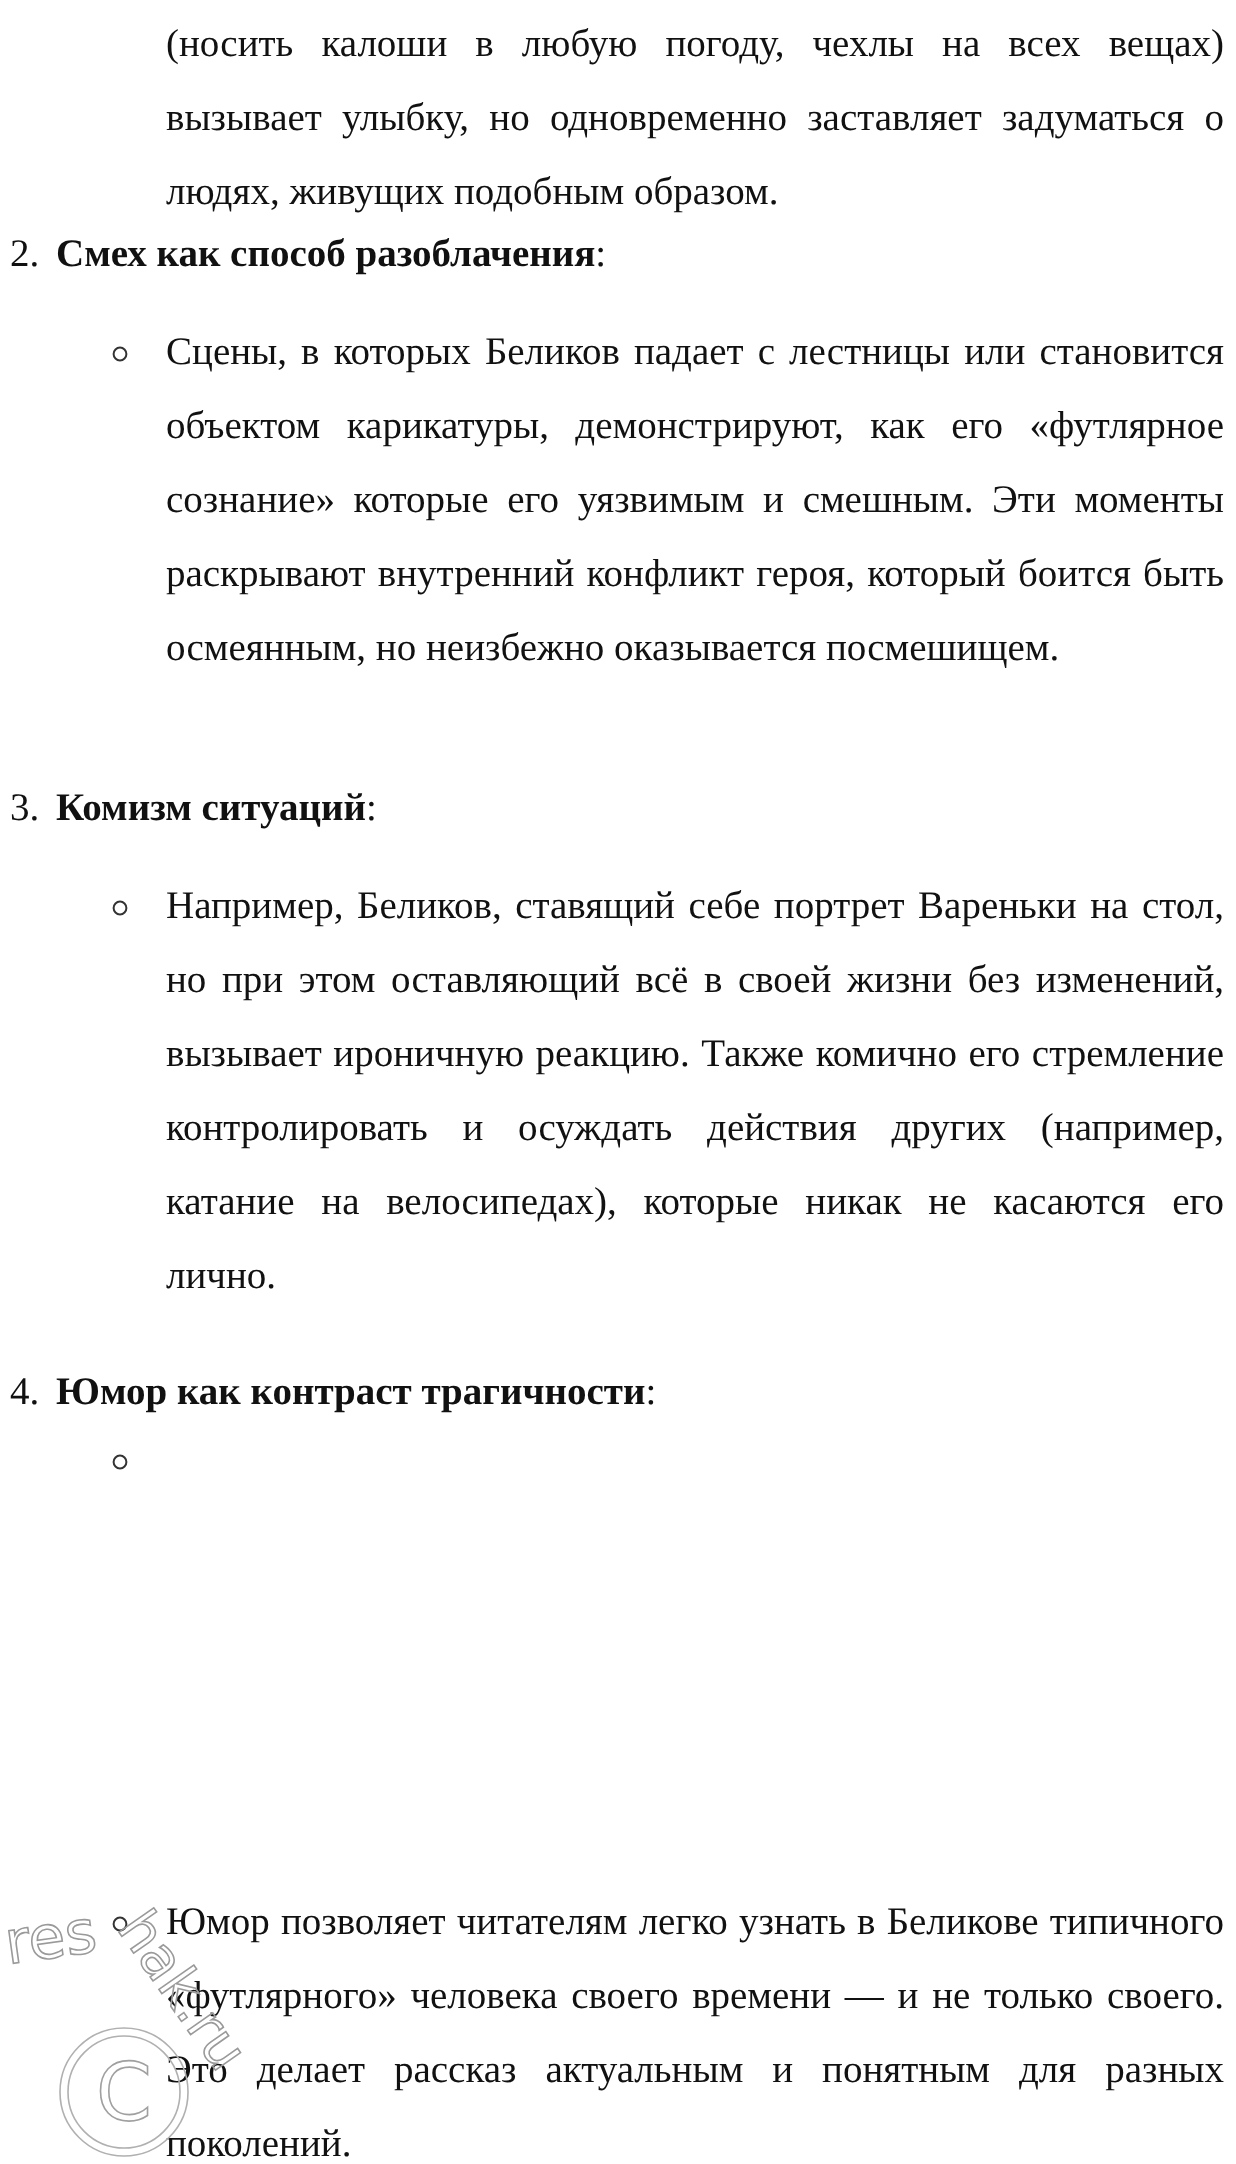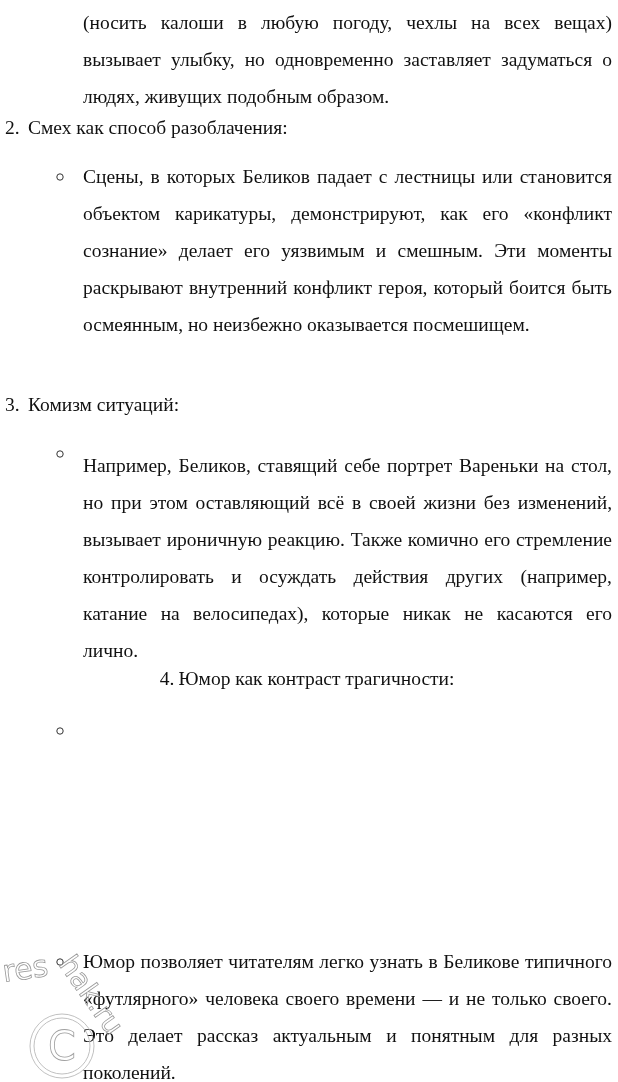--- a/index.html
+++ b/index.html
@@ -38,21 +38,21 @@
       width: 600px;
       line-height: 30px;
       margin: 0;
       white-space: nowrap;
     }
     .heading .num {
       display: inline-block;
       width: 23px;
     }
     .heading .title {
-      font-weight: normal;
+      font-weight: bold;
     }
     .bullet {
       position: absolute;
       left: 55px;
       width: 10px;
       height: 10px;
     }
     .bullet svg { display: block; }
     .watermark {
       position: absolute;
@@ -71,33 +71,33 @@
   <p class="para" style="top: 4px;">(носить калоши в любую погоду, чехлы на всех вещах) вызывает улыбку, но одновременно заставляет задуматься о людях, живущих подобным образом.</p>
 
   <div class="heading" style="top: 113px;">
     <span class="num">2.</span><span class="title">Смех как способ разоблачения</span><span>:</span>
   </div>
   <span class="bullet" style="top: 172px;">
     <svg width="10" height="10" viewBox="0 0 10 10">
         <circle cx="5" cy="5" r="3.2" fill="none" stroke="#333" stroke-width="1"></circle>
       </svg>
   </span>
-  <p class="para" style="top: 158px;">Сцены, в которых Беликов падает с лестницы или становится объектом карикатуры, демонстрируют, как его «конфликт сознание» делает его уязвимым и смешным. Эти моменты раскрывают внутренний конфликт героя, который боится быть осмеянным, но неизбежно оказывается посмешищем.</p>
+  <p class="para" style="top: 158px;">Сцены, в которых Беликов падает с лестницы или становится объектом карикатуры, демонстрируют, как его «футлярное сознание» которые его уязвимым и смешным. Эти моменты раскрывают внутренний конфликт героя, который боится быть осмеянным, но неизбежно оказывается посмешищем.</p>
 
   <div class="heading" style="top: 390px;">
     <span class="num">3.</span><span class="title">Комизм ситуаций</span><span>:</span>
   </div>
   <span class="bullet" style="top: 449px;">
     <svg width="10" height="10" viewBox="0 0 10 10">
         <circle cx="5" cy="5" r="3.2" fill="none" stroke="#333" stroke-width="1"></circle>
       </svg>
   </span>
-  <p class="para" style="top: 447px;">Например, Беликов, ставящий себе портрет Вареньки на стол, но при этом оставляющий всё в своей жизни без изменений, вызывает ироничную реакцию. Также комично его стремление контролировать и осуждать действия других (например, катание на велосипедах), которые никак не касаются его лично.</p>
+  <p class="para" style="top: 435px;">Например, Беликов, ставящий себе портрет Вареньки на стол, но при этом оставляющий всё в своей жизни без изменений, вызывает ироничную реакцию. Также комично его стремление контролировать и осуждать действия других (например, катание на велосипедах), которые никак не касаются его лично.</p>
 
-  <div class="heading" style="top: 664px; text-align: center;">
+  <div class="heading" style="top: 682px;">
     <span class="num">4.</span><span class="title">Юмор как контраст трагичности</span><span>:</span>
   </div>
   <span class="bullet" style="top: 726px;">
     <svg width="10" height="10" viewBox="0 0 10 10">
         <circle cx="5" cy="5" r="3.2" fill="none" stroke="#333" stroke-width="1"></circle>
       </svg>
   </span>
 
   <span class="bullet" style="top: 957px;">
     <svg width="10" height="10" viewBox="0 0 10 10">

